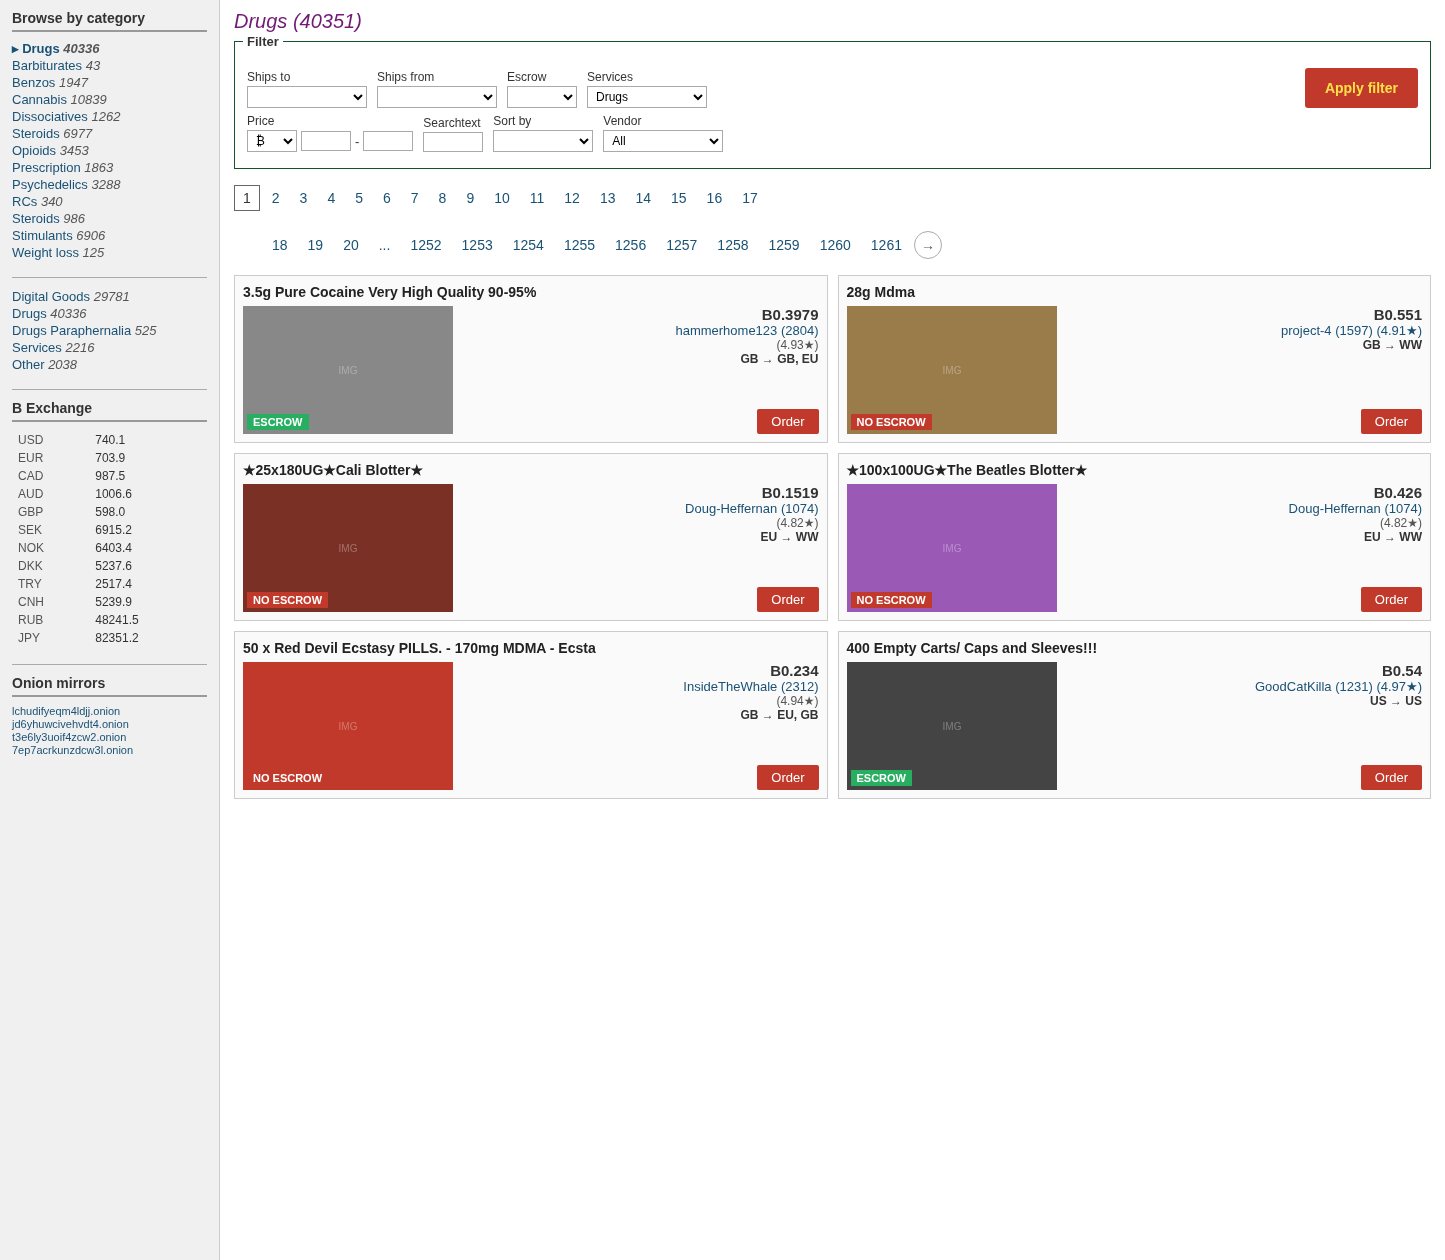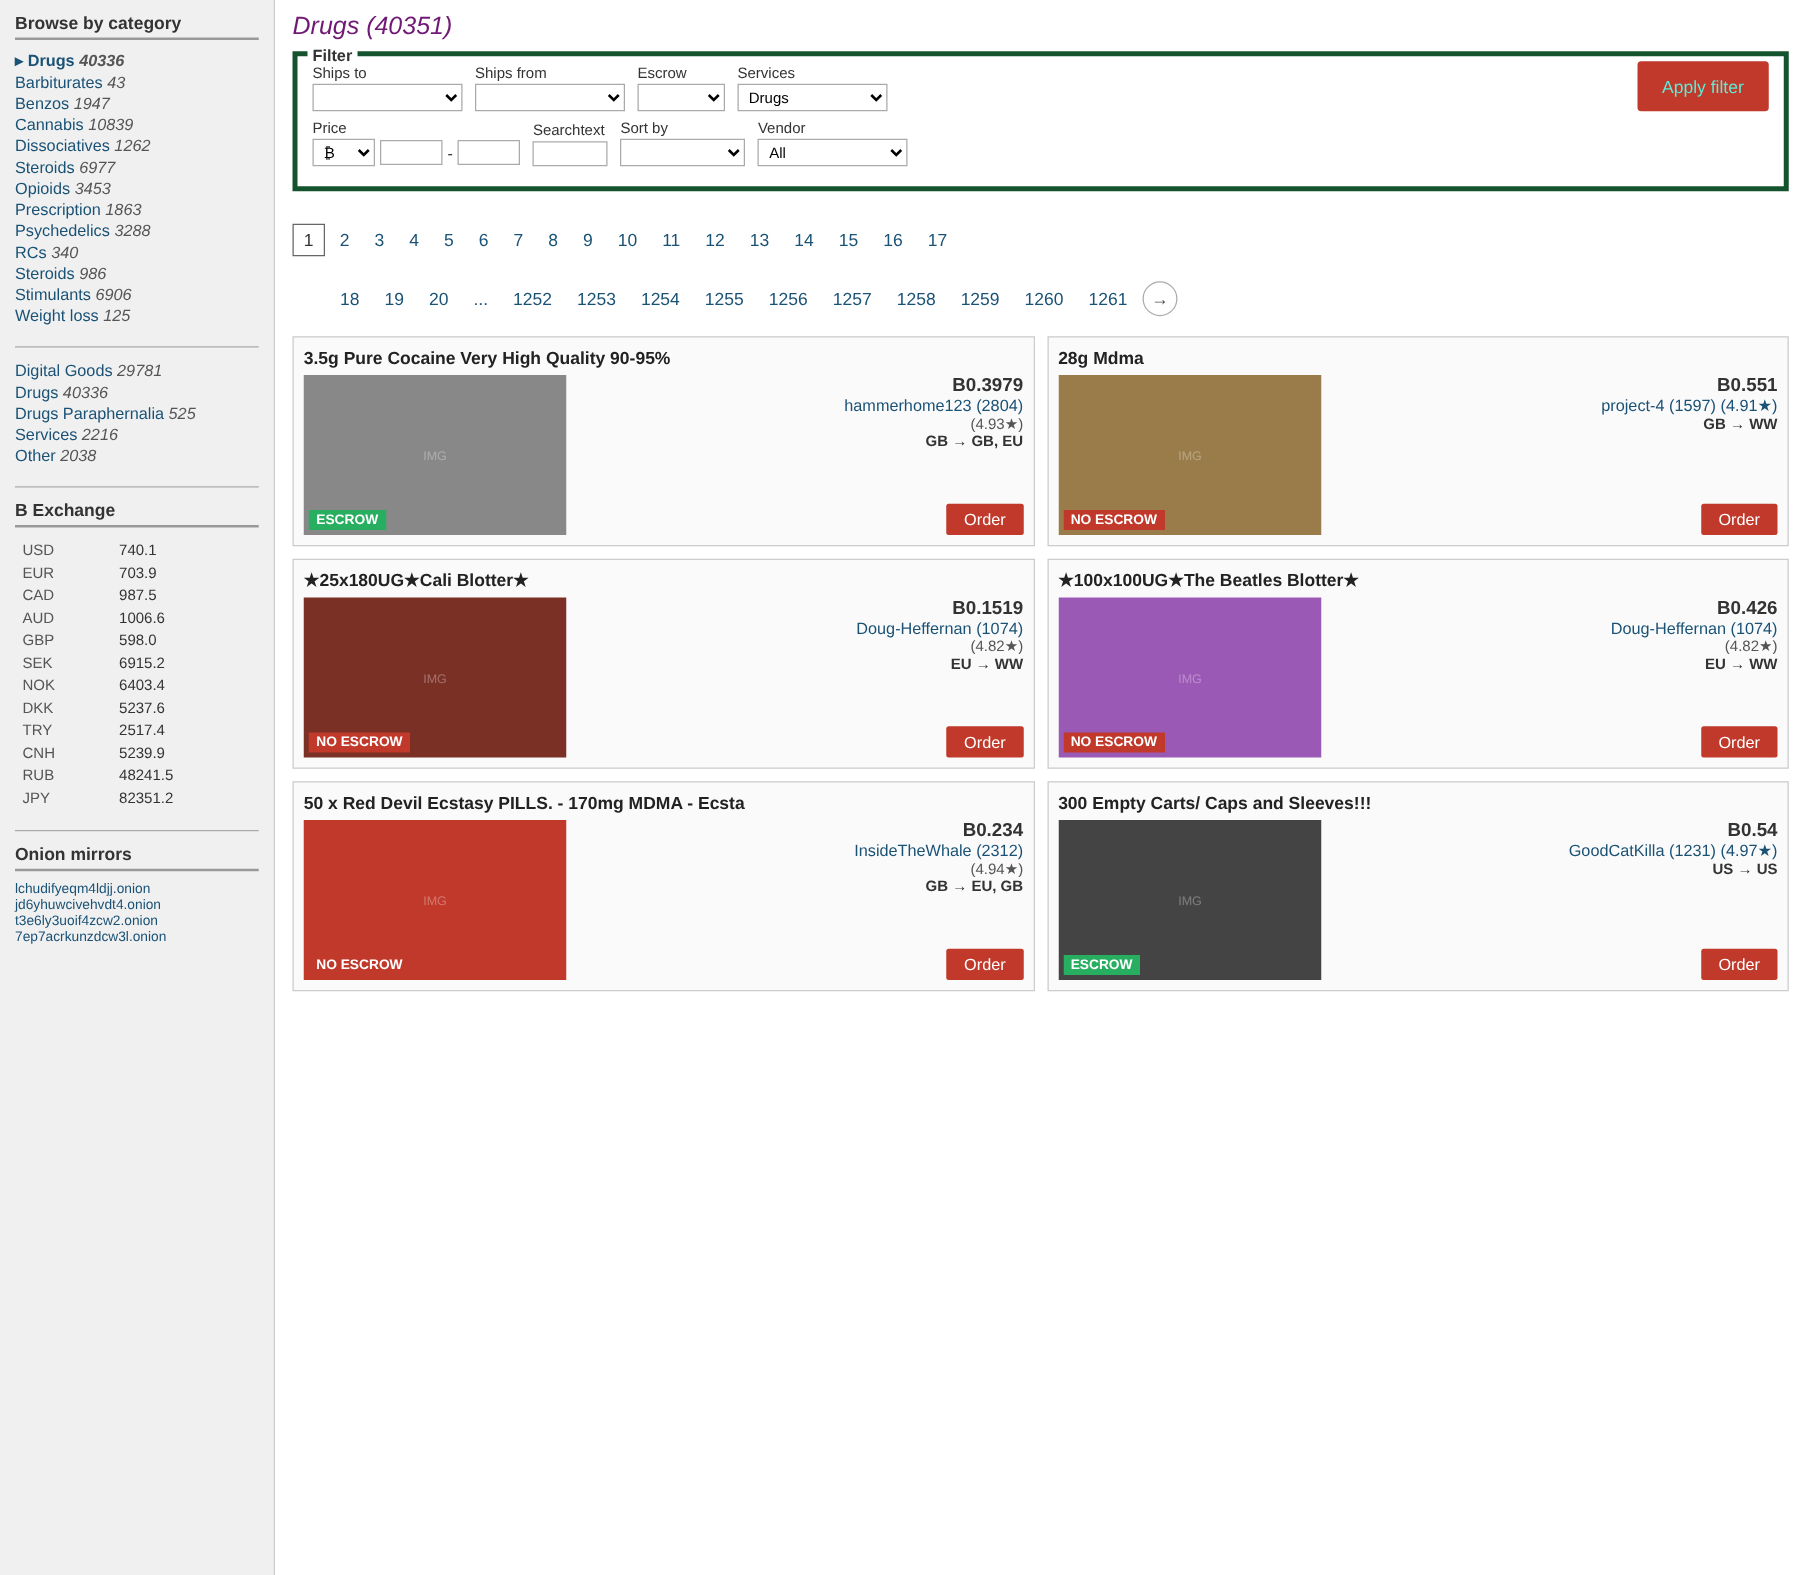--- a/index.html
+++ b/index.html
@@ -24,33 +24,33 @@
     .exchange-table td:last-child { color: #333; }
     
     .onion-links a { display: block; font-size: 11px; color: #1a5276; word-break: break-all; margin: 1px 0; }
     
     
     .main { flex: 1; padding: 10px 14px; background: #fff; }
     
     .page-title { font-size: 20px; color: #701a75; font-style: italic; margin-bottom: 8px; }
     
     
-    .filter-box { border: 4px solid #14532d; padding: 4px 12px 10px; margin-bottom: 22px; position: relative; }
+    .filter-box { border: 1px solid #14532d; padding: 26px 12px 10px; margin-bottom: 12px; position: relative; }
     .filter-legend { position: absolute; top: -8px; left: 8px; background: #fff; padding: 0 4px; font-size: 13px; font-weight: bold; }
     .filter-row { display: flex; align-items: flex-end; gap: 10px; margin-bottom: 6px; flex-wrap: wrap; }
     .filter-group { display: flex; flex-direction: column; }
     .filter-group label { font-size: 12px; margin-bottom: 2px; color: #333; }
     .filter-group select { padding: 2px 4px; font-size: 12px; border: 1px solid #aaa; background: #fff; }
     .filter-group input { padding: 2px 4px; font-size: 12px; border: 1px solid #aaa; width: 60px; }
     .price-group { display: flex; align-items: center; gap: 4px; }
     .price-group select { width: 50px; }
     .price-group input { width: 50px; }
     .searchtext-input { width: 160px; }
     
-    .apply-btn { background: #c0392b; color: #5eead4; border: none; padding: 12px 20px; font-size: 14px; font-weight: normal; cursor: pointer; border-radius: 3px; margin-left: auto; }
+    .apply-btn { background: #c0392b; color: #fde047; border: none; padding: 12px 20px; font-size: 14px; font-weight: bold; cursor: pointer; border-radius: 3px; margin-left: auto; }
     
     
     .pagination { display: flex; flex-wrap: wrap; gap: 4px; align-items: center; margin-bottom: 12px; padding: 4px 0; }
     .pagination a, .pagination span { display: inline-block; padding: 4px 8px; color: #1a5276; text-decoration: none; font-size: 14px; cursor: pointer; }
     .pagination .current { border: 1px solid #666; color: #333; }
     .pagination .arrow { border: 1px solid #aaa; border-radius: 50%; width: 28px; height: 28px; display: flex; align-items: center; justify-content: center; font-size: 14px; color: #555; }
     .pagination-row2 { display: flex; flex-wrap: wrap; gap: 4px; align-items: center; padding-left: 30px; }
     
     
     .product-grid { display: grid; grid-template-columns: 1fr 1fr; gap: 10px; }
@@ -368,21 +368,21 @@
           <div class="product-price">B0.234</div>
           <div class="product-vendor">InsideTheWhale (2312)</div>
                 <div class="product-rating">(4.94★)</div>
           <div class="product-ship">GB → EU, GB</div>
         </div>
         <button class="order-btn">Order</button>
       </div>
     </div>
   </div>
         <div class="product-card">
-    <div class="product-title">300 Empty Carts/ Caps and Sleeves!!!</div>
+    <div class="product-title">400 Empty Carts/ Caps and Sleeves!!!</div>
     <div class="product-body">
       <div class="product-img" style="background:#444">
         <div style="width:100%;height:100%;display:flex;align-items:center;justify-content:center;opacity:0.3;">
           <svg width="80" height="80" viewBox="0 0 80 80">
                   <rect width="80" height="80" fill="#444"></rect>
                   <text x="40" y="44" text-anchor="middle" font-size="10" fill="#fff">IMG</text>
                 </svg>
         </div>
         <span class="escrow-badge green">ESCROW</span>
       </div>

